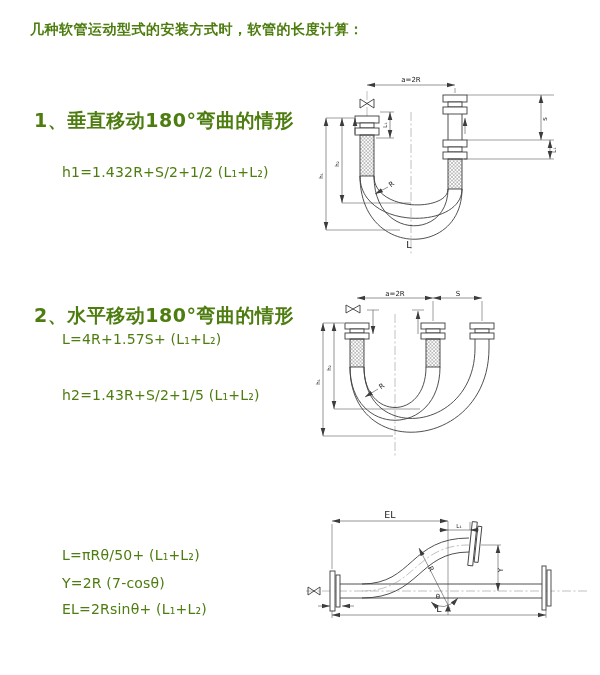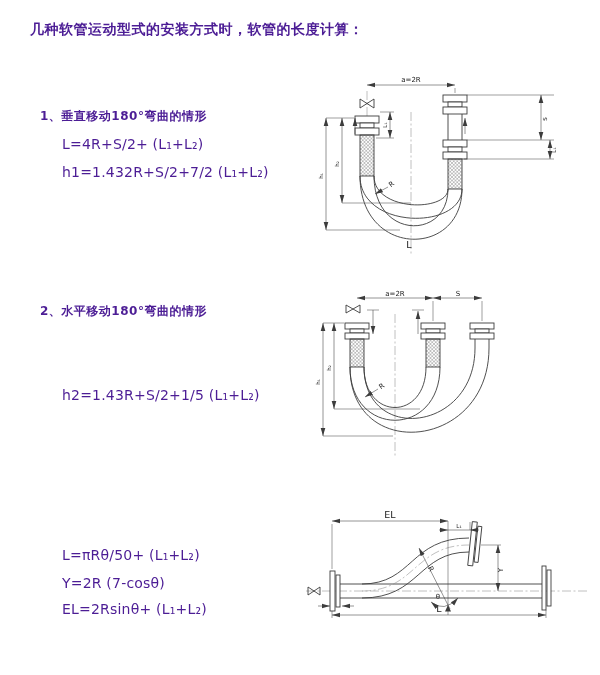--- a/index.html
+++ b/index.html
@@ -1,21 +1,21 @@
 <!DOCTYPE html>
 <html><head>
 <meta charset="utf-8">
 <style>
   html,body{margin:0;padding:0;}
   .page{
     position:relative;width:600px;height:675px;background:#ffffff;
-    font-family:"DejaVu Sans",sans-serif;color:#4c1d95;overflow:hidden;
+    font-family:"DejaVu Sans",sans-serif;color:#4d7c0f;overflow:hidden;
   }
   .doc-title{position:absolute;left:30px;top:21px;font-size:14px;font-weight:bold;letter-spacing:.5px;}
-  .sec-heading{position:absolute;left:40px;font-size:12px;font-weight:bold;letter-spacing:.5px;}
+  .sec-heading{position:absolute;left:34px;font-size:19px;font-weight:bold;letter-spacing:.5px;}
   .formula{position:absolute;left:62px;font-size:14px;letter-spacing:.2px;}
   .diagram{position:absolute;}
   
   .dl{stroke:#3c3c3c;fill:none;stroke-width:.9;}
   .fit{stroke:#3c3c3c;fill:#ffffff;stroke-width:.9;}
   .braid{stroke:#3c3c3c;stroke-width:.9;}
   .dim{stroke:#3c3c3c;fill:none;stroke-width:.55;}
   .ext{stroke:#3c3c3c;fill:none;stroke-width:.5;}
   .cl{stroke:#8c8c8c;fill:none;stroke-width:.55;stroke-dasharray:9 2.5 2 2.5;}
   .lbl{font-family:"DejaVu Sans",sans-serif;font-size:7px;fill:#222;}
@@ -23,24 +23,24 @@
   .lbl-b{font-family:"DejaVu Sans",sans-serif;font-size:9.5px;fill:#222;}
 </style>
 </head>
 <body>
 
 <div class="page">
 
   <div class="doc-title">几种软管运动型式的安装方式时，软管的长度计算：</div>
 
   <div class="sec-heading" style="top:108px">1、垂直移动180°弯曲的情形</div>
-  <div class="formula" style="top:136px">L=4R+S/2+ (L₁+L₂)</div>
-  <div class="formula" style="top:164px">h1=1.432R+S/2+7/2 (L₁+L₂)</div>
+  <div class="formula" style="top:164px">h1=1.432R+S/2+1/2 (L₁+L₂)</div>
 
   <div class="sec-heading" style="top:303px">2、水平移动180°弯曲的情形</div>
+  <div class="formula" style="top:331px">L=4R+1.57S+ (L₁+L₂)</div>
   <div class="formula" style="top:387px">h2=1.43R+S/2+1/5 (L₁+L₂)</div>
 
   <div class="formula" style="top:547px">L=πRθ/50+ (L₁+L₂)</div>
   <div class="formula" style="top:575px">Y=2R (7-cosθ)</div>
   <div class="formula" style="top:601px">EL=2Rsinθ+ (L₁+L₂)</div>
 
   <svg class="diagram" style="left:312px;top:72px" width="278" height="185" viewBox="0 0 278 185">
     <defs>
       <marker id="ar1" markerWidth="9" markerHeight="6" refX="8" refY="3" orient="auto-start-reverse" markerUnits="userSpaceOnUse">
         <path d="M0,0.7 L8,3 L0,5.3 Z" fill="#3c3c3c"></path>

